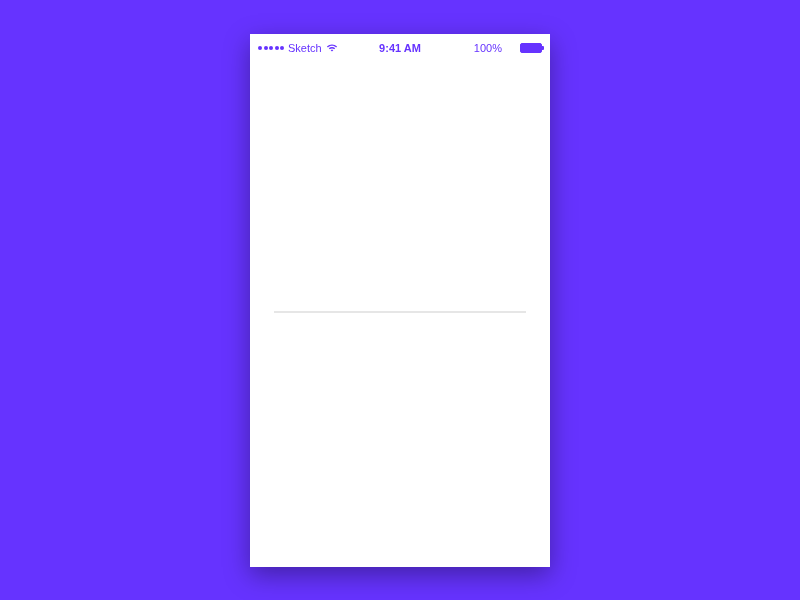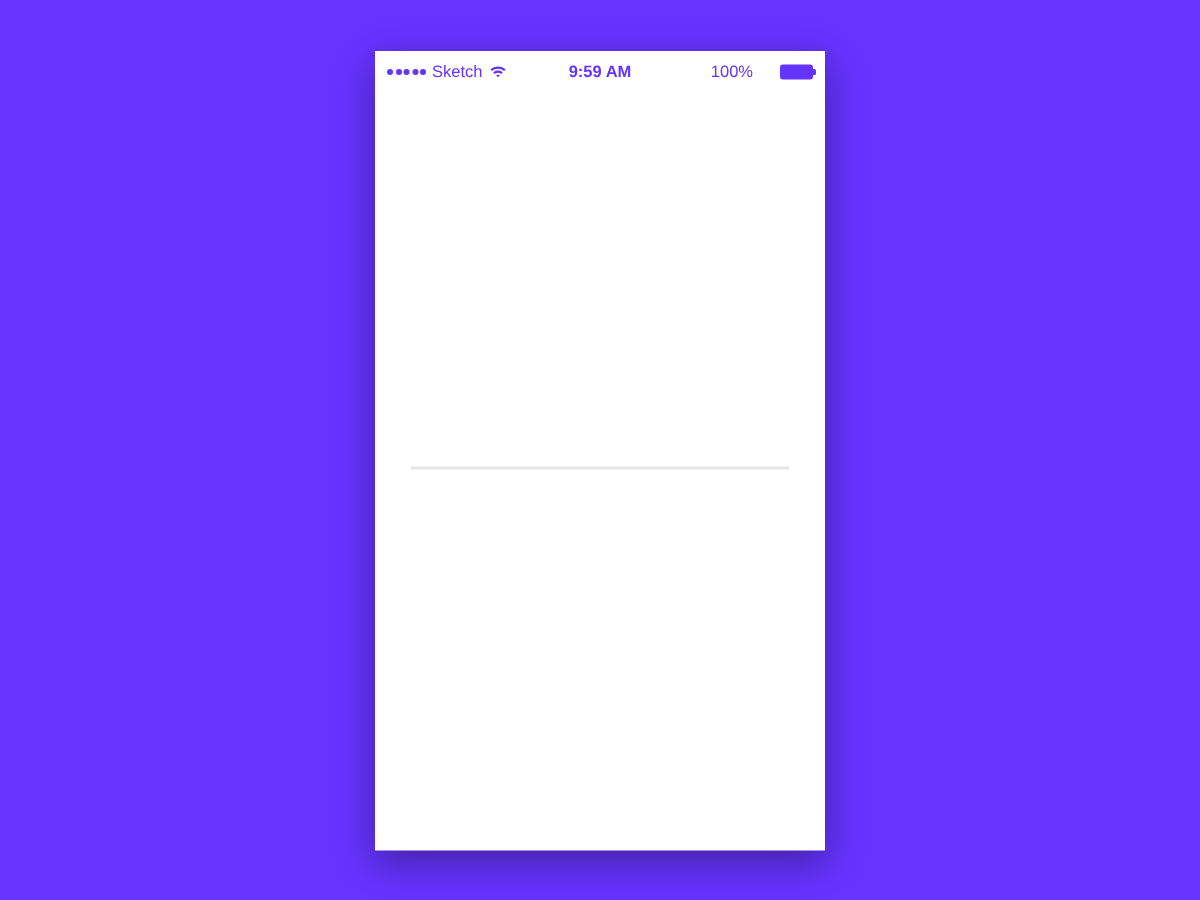--- a/index.html
+++ b/index.html
@@ -120,21 +120,21 @@
           <span></span>
           <span></span>
       </span>
       <span class="carrier-name">Sketch</span>
       <span class="wifi-icon">
         <svg width="12" height="9" viewBox="0 0 12 9">
           <path d="M6 8.5 L4.7 7.2 C5.4 6.6 6.6 6.6 7.3 7.2 Z M2.8 5.3 C4.6 3.6 7.4 3.6 9.2 5.3 L8.2 6.3 C7 5.2 5 5.2 3.8 6.3 Z M0.9 3.4 C3.7 0.7 8.3 0.7 11.1 3.4 L10.1 4.4 C7.9 2.2 4.1 2.2 1.9 4.4 Z" fill="#6633ff"></path>
         </svg>
       </span>
     </div>
-    <div class="status-center">9:59 AM</div>
+    <div class="status-center">9:41 AM</div>
     <div class="status-right">
       <span class="battery-pct">100%</span>
       <span class="battery-icon"></span>
     </div>
   </div>
   <div class="content">
     <div class="divider"></div>
   </div>
 </div>
 

